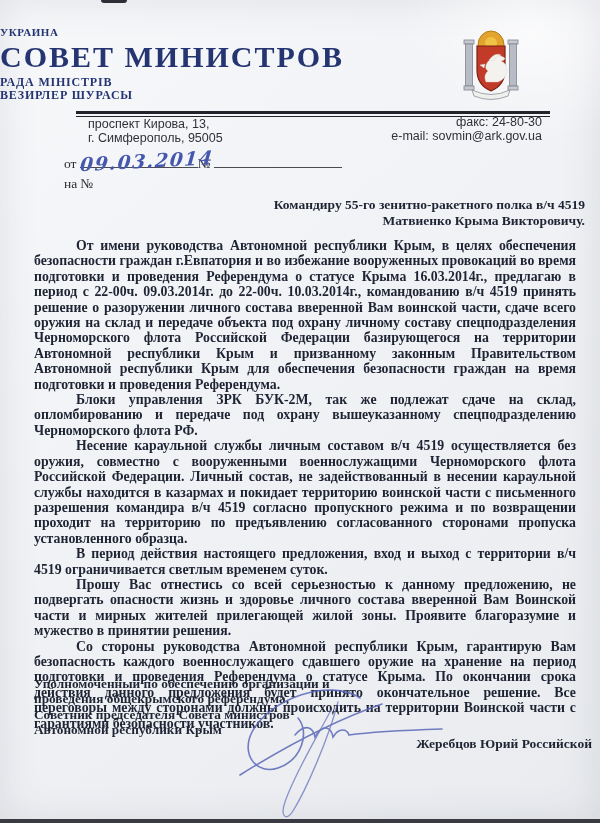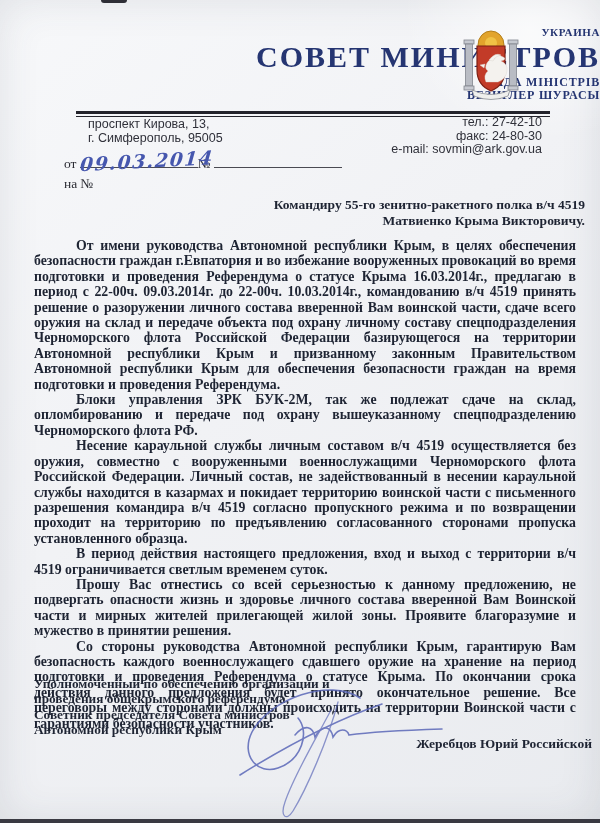--- a/index.html
+++ b/index.html
@@ -12,21 +12,21 @@
     font-family:"Liberation Serif", serif;
     color:#1e2433;
   }
   
   .scan-edge-bottom{position:absolute;left:0;bottom:0;width:100%;height:4px;background:#3a3a42;}
   .scan-notch-top{position:absolute;left:101px;top:0;width:26px;height:3px;background:#2e2e36;border-radius:0 0 3px 3px;}
   .fold-highlight{position:absolute;right:-60px;top:-80px;width:260px;height:220px;
     background:radial-gradient(closest-side,rgba(255,255,255,.65),rgba(255,255,255,0));transform:rotate(18deg);}
 
   
-  .header{position:absolute;top:26px;left:0;width:600px;text-align:right;color:#253572;}
+  .header{position:absolute;top:26px;left:0;width:600px;text-align:left;color:#253572;}
   .h-country{font-size:11px;font-weight:bold;letter-spacing:.6px;line-height:12px;}
   .h-region{font-size:11.5px;font-weight:bold;letter-spacing:.4px;line-height:14px;}
   .h-org{font-size:30px;font-weight:bold;letter-spacing:2px;line-height:32px;margin-top:3px;}
   .h-sub{font-size:12px;font-weight:bold;letter-spacing:.8px;line-height:13px;}
   .h-sub.first{margin-top:3px;}
 
   
   .emblem{position:absolute;left:462px;top:28px;width:58px;height:78px;}
 
   
@@ -115,21 +115,20 @@
     <div class="thick"></div>
       <div class="gap"></div>
       <div class="thin"></div>
   </div>
 
   <div class="lh-left">
     <div>проспект Кирова, 13,</div>
     <div>г. Симферополь, 95005</div>
   </div>
   <div class="lh-right">
-    <div>тел.: 27-42-10</div>
     <div>факс: 24-80-30</div>
     <div>e-mail: sovmin@ark.gov.ua</div>
   </div>
 
   <div class="ref">
     <div class="ref-line1">
       <span>от</span>
       <span class="blank date"><span class="handwritten">09.03.2014</span></span><span>№</span>
       <span class="blank num"></span>
     </div>

